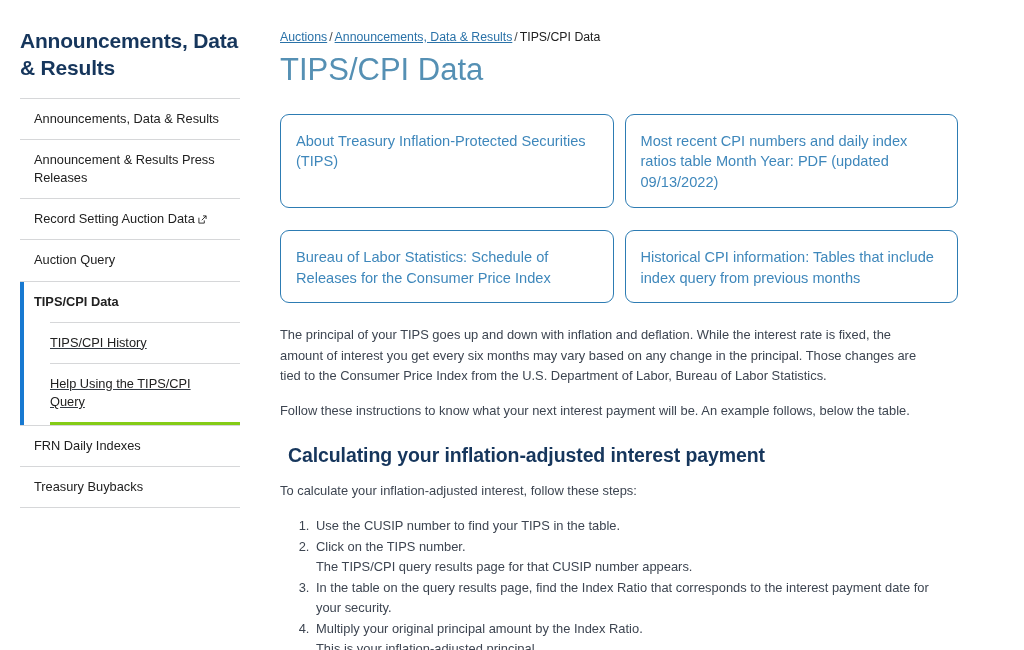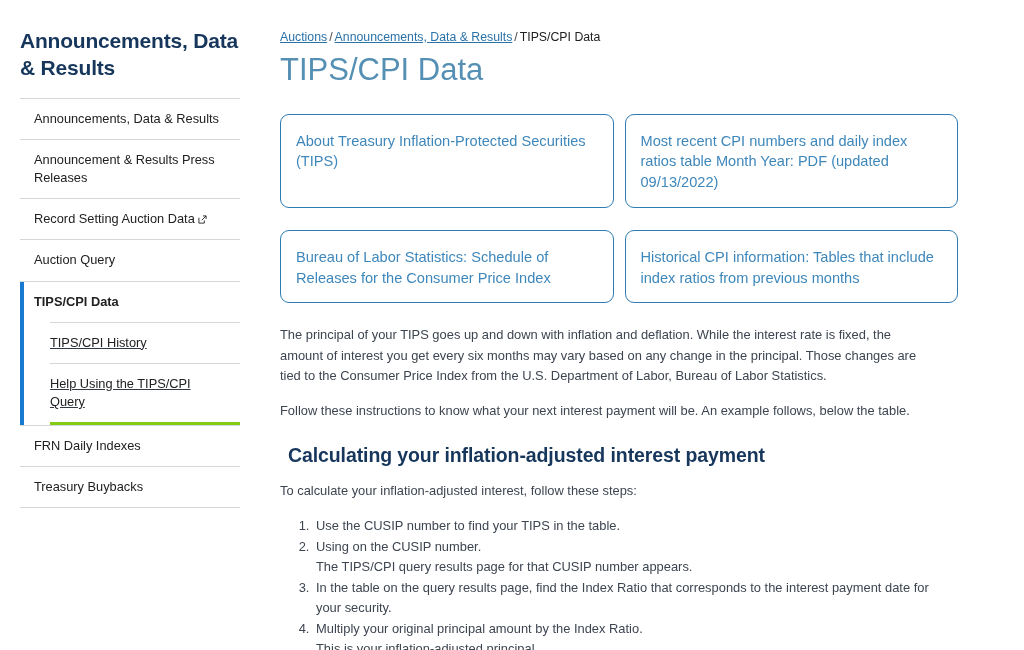--- a/index.html
+++ b/index.html
@@ -244,37 +244,37 @@
       <a class="card" href="#">
         <span class="card-text">Most recent CPI numbers and daily index ratios table Month Year: PDF (updated 09/13/2022)</span>
       </a>
     </div>
 
     <div class="card-grid card-row-2">
       <a class="card" href="#">
         <span class="card-text">Bureau of Labor Statistics: Schedule of Releases for the Consumer Price Index</span>
       </a>
       <a class="card" href="#">
-        <span class="card-text">Historical CPI information: Tables that include index ratios from previous months</span>
+        <span class="card-text">Historical CPI information: Tables that include index query from previous months</span>
       </a>
     </div>
 
     <p class="body-p">The principal of your TIPS goes up and down with inflation and deflation. While the interest rate is fixed, the amount of interest you get every six months may vary based on any change in the principal. Those changes are tied to the Consumer Price Index from the U.S. Department of Labor, Bureau of Labor Statistics.</p>
     <p class="body-p">Follow these instructions to know what your next interest payment will be. An example follows, below the table.</p>
 
     <h2 class="section-h2">Calculating your inflation-adjusted interest payment</h2>
 
     <p class="body-p">To calculate your inflation-adjusted interest, follow these steps:</p>
 
     <ol class="steps">
       <li>
         <span>Use the CUSIP number to find your TIPS in the table.</span>
       </li>
       <li>
-        <span>Using on the CUSIP number.</span>
+        <span>Click on the TIPS number.</span>
         <span class="sub-note">The TIPS/CPI query results page for that CUSIP number appears.</span>
       </li>
       <li>
         <span>In the table on the query results page, find the Index Ratio that corresponds to the interest payment date for your security.</span>
       </li>
       <li>
         <span>Multiply your original principal amount by the Index Ratio.</span>
         <span class="sub-note">This is your inflation-adjusted principal.</span>
       </li>
 

